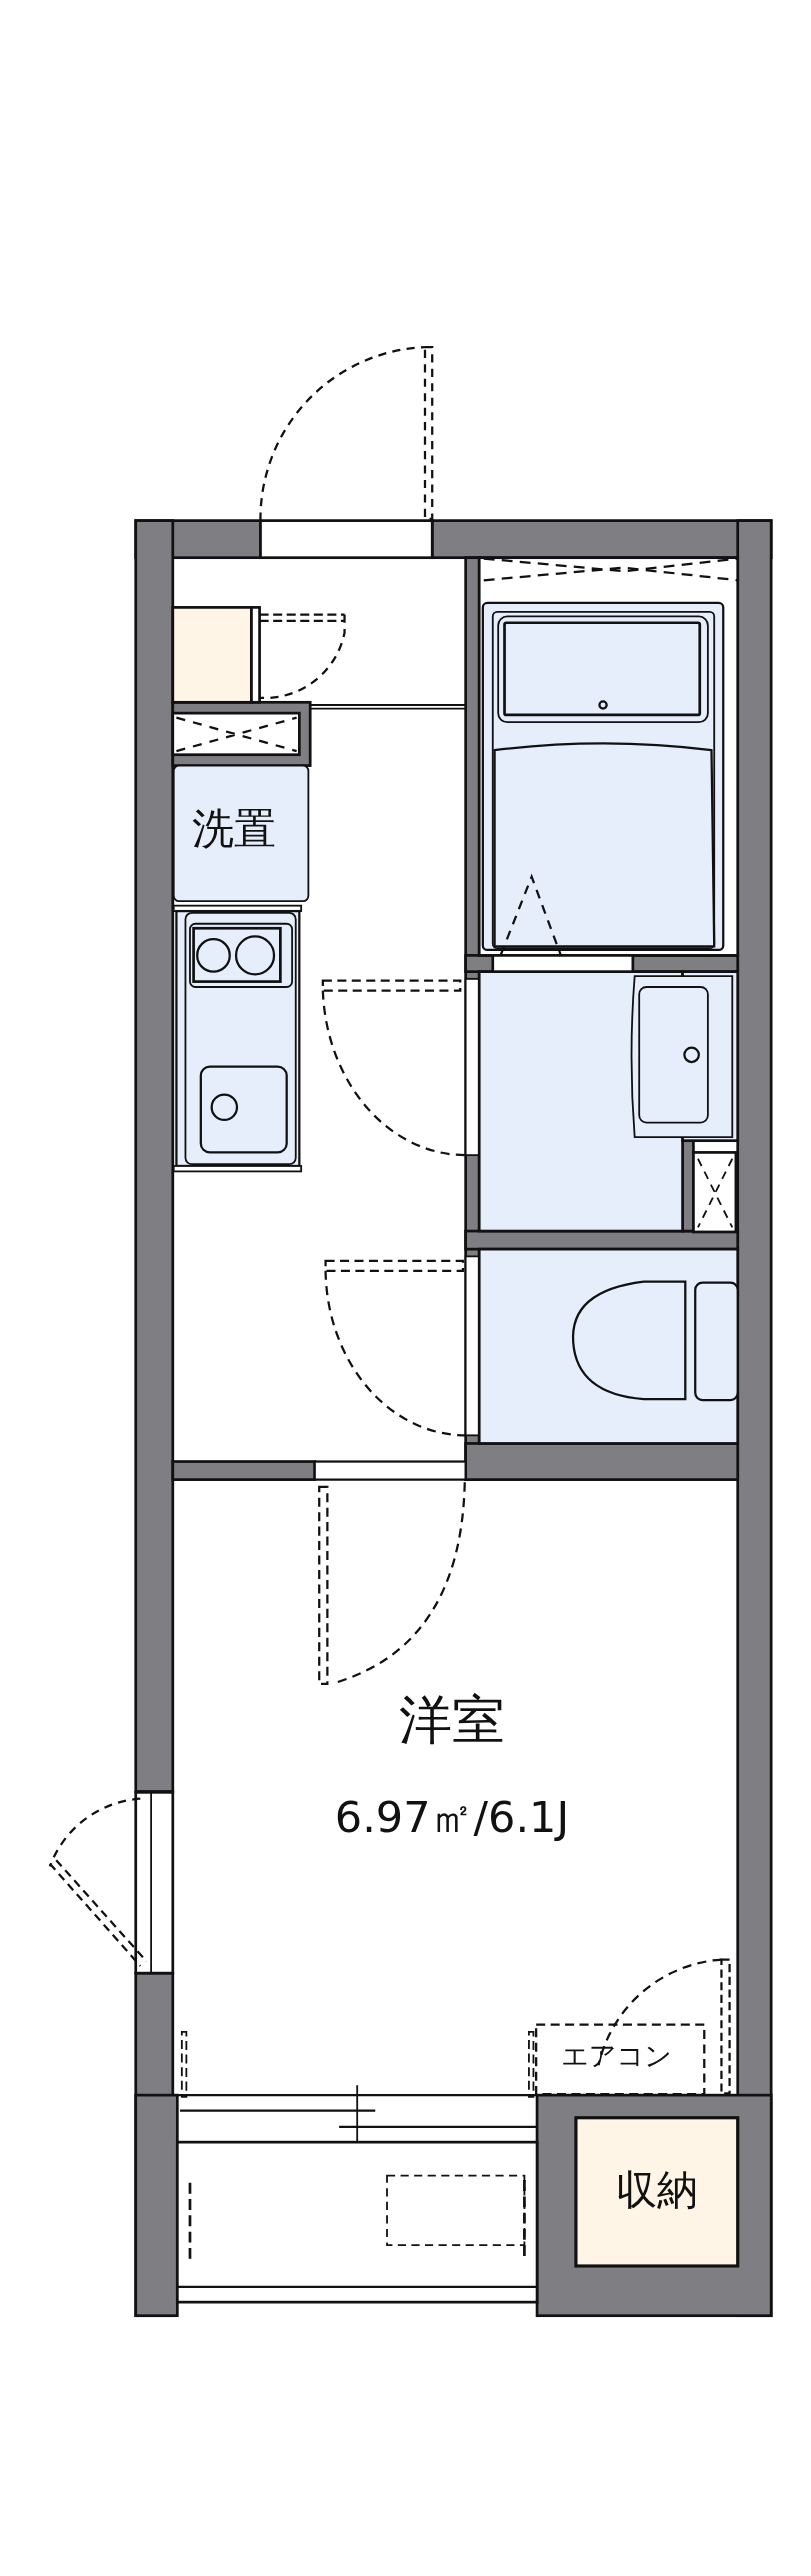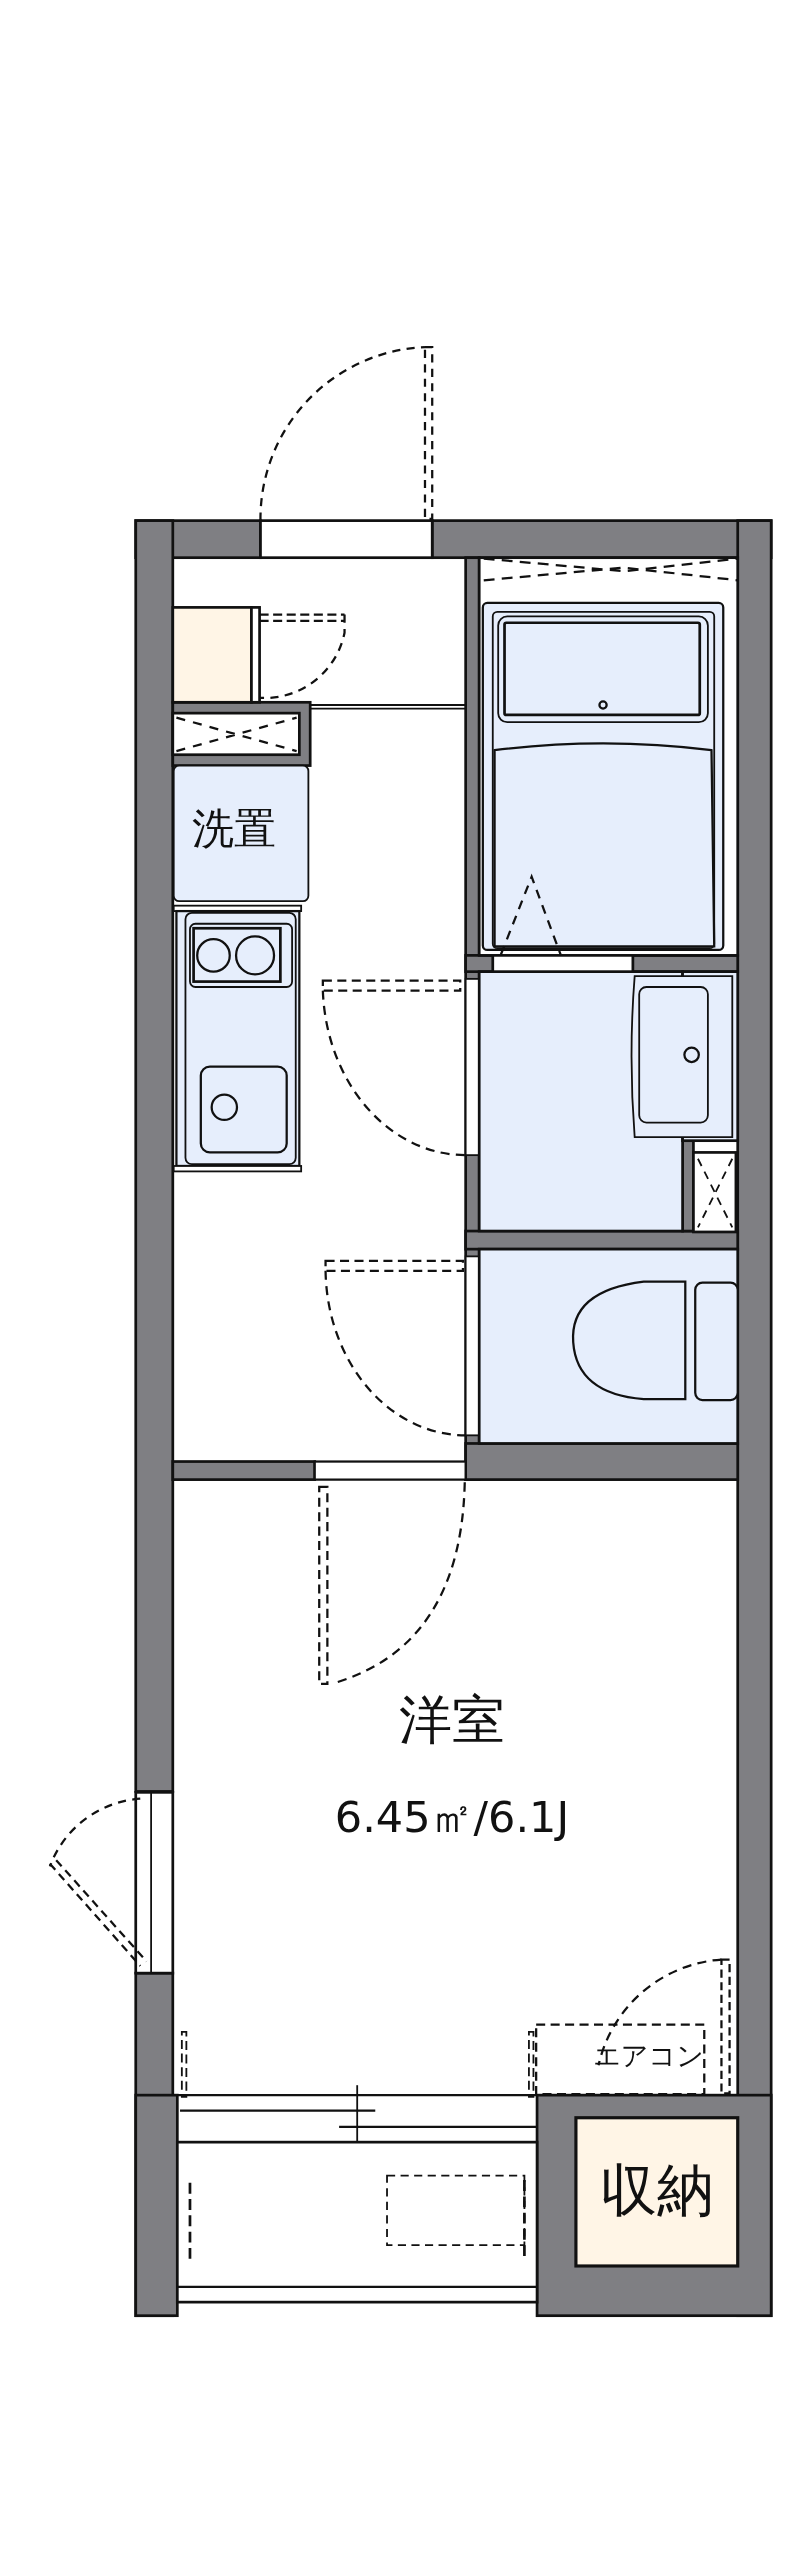--- a/index.html
+++ b/index.html
@@ -159,18 +159,18 @@
       <rect x="428" y="2407" width="152" height="77" stroke-dasharray="9 6" stroke-width="2"></rect>
       <path d="M210 2415 V2500 M580 2412 V2500" stroke-dasharray="12 6" stroke-width="3"></path>
     </g>
   </g>
 </svg>
 
 <div class="lbl" style="left:174px;top:802px;width:120px;font-size:42px;line-height:54px;">洗置</div>
 
 <div class="lbl" style="left:271px;top:1675px;width:362px;font-size:53px;line-height:90px;">洋室</div>
 
-<div class="lbl" style="left:253px;top:1790px;width:398px;font-size:43px;line-height:54px;">6.45㎡/6.1J</div>
+<div class="lbl" style="left:253px;top:1790px;width:398px;font-size:43px;line-height:54px;">6.97㎡/6.1J</div>
 
-<div class="lbl" style="left:568px;top:2038px;width:161px;font-size:27px;line-height:36px;">エアコン</div>
+<div class="lbl" style="left:536px;top:2038px;width:161px;font-size:27px;line-height:36px;">エアコン</div>
 
-<div class="lbl" style="left:576px;top:2160px;width:162px;font-size:57px;line-height:60px;">収納</div>
+<div class="lbl" style="left:576px;top:2160px;width:162px;font-size:41px;line-height:60px;">収納</div>
 
 
 </body></html>

